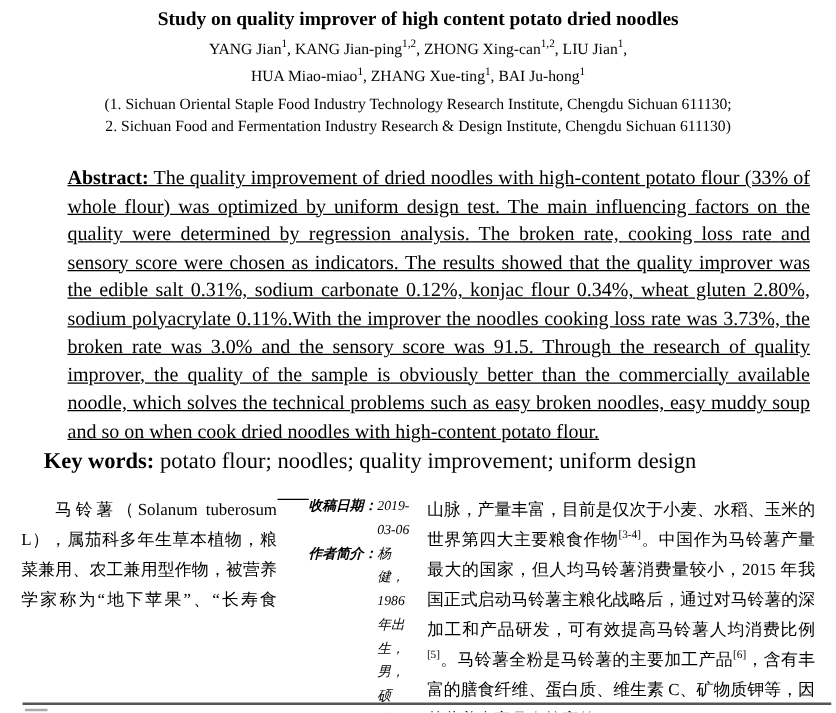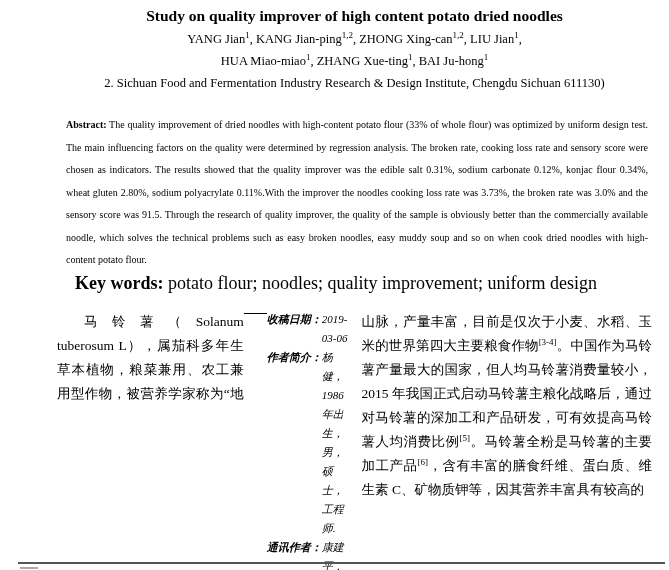--- a/index.html
+++ b/index.html
@@ -5,21 +5,20 @@
   * { margin: 0; padding: 0; box-sizing: border-box; }
   html, body { background: #ffffff; }
   .page {
     position: relative;
     width: 669px;
     height: 570px;
     background: #ffffff;
     color: #000000;
     font-family: "Liberation Serif", "DejaVu Serif", serif;
     overflow: hidden;
-    padding-left: 40px;
   }
   
   .paper-title {
     padding-top: 6px;
     text-align: center;
     font-size: 15.5px;
     font-weight: bold;
     line-height: 20px;
   }
   .authors {
@@ -34,24 +33,25 @@
     line-height: 0;
   }
   .affiliations {
     margin-top: 4px;
     text-align: center;
     font-size: 12.5px;
     line-height: 18px;
   }
   
   .abstract-block {
-    margin: 22px 21px 0 26px;
-    font-size: 10px;
+    margin: 22px 21px 0 54px;
+    font-size: 16px;
     line-height: 22.5px;
     text-align: justify;
+    text-decoration: underline;
   }
   .abstract-block .lbl { font-weight: bold; }
   .keywords-line {
     margin: 0 21px 0 35px;
     font-size: 18px;
     line-height: 22.5px;
     text-align: left;
   }
   .keywords-line .lbl { font-weight: bold; }
   
@@ -111,20 +111,21 @@
 
 <div class="page" style="color: rgb(0, 0, 0);">
 
   <h1 class="paper-title">Study on quality improver of high content potato dried noodles</h1>
 
   <div class="authors"><span><span>YANG Jian</span><sup class="cn-sup">1</sup><span>, </span></span><span><span>KANG Jian-ping</span><sup class="cn-sup">1,2</sup><span>, </span></span><span><span>ZHONG Xing-can</span><sup class="cn-sup">1,2</sup><span>, </span></span><span><span>LIU Jian</span><sup class="cn-sup">1</sup><span>,</span></span></div>
 
   <div class="authors"><span><span>HUA Miao-miao</span><sup class="cn-sup">1</sup><span>, </span></span><span><span>ZHANG Xue-ting</span><sup class="cn-sup">1</sup><span>, </span></span><span><span>BAI Ju-hong</span><sup class="cn-sup">1</sup><span></span></span></div>
 
   <div class="affiliations">
+    <div>(1. Sichuan Oriental Staple Food Industry Technology Research Institute, Chengdu Sichuan 611130;</div>
     <div>2. Sichuan Food and Fermentation Industry Research &amp; Design Institute, Chengdu Sichuan 611130)</div>
   </div>
 
   <p class="abstract-block"><span class="lbl">Abstract:</span><span> The quality improvement of dried noodles with high-content potato flour (33% of whole flour) was optimized by uniform design test. The main influencing factors on the quality were determined by regression analysis. The broken rate, cooking loss rate and sensory score were chosen as indicators. The results showed that the quality improver was the edible salt 0.31%, sodium carbonate 0.12%, konjac flour 0.34%, wheat gluten 2.80%, sodium polyacrylate 0.11%.With the improver the noodles cooking loss rate was 3.73%, the broken rate was 3.0% and the sensory score was 91.5. Through the research of quality improver, the quality of the sample is obviously better than the commercially available noodle, which solves the technical problems such as easy broken noodles, easy muddy soup and so on when cook dried noodles with high-content potato flour.</span></p>
 
   <p class="keywords-line"><span class="lbl">Key words:</span><span> potato flour; noodles; quality improvement; uniform design</span></p>
 
   <div class="columns">
 
     <div class="col">

